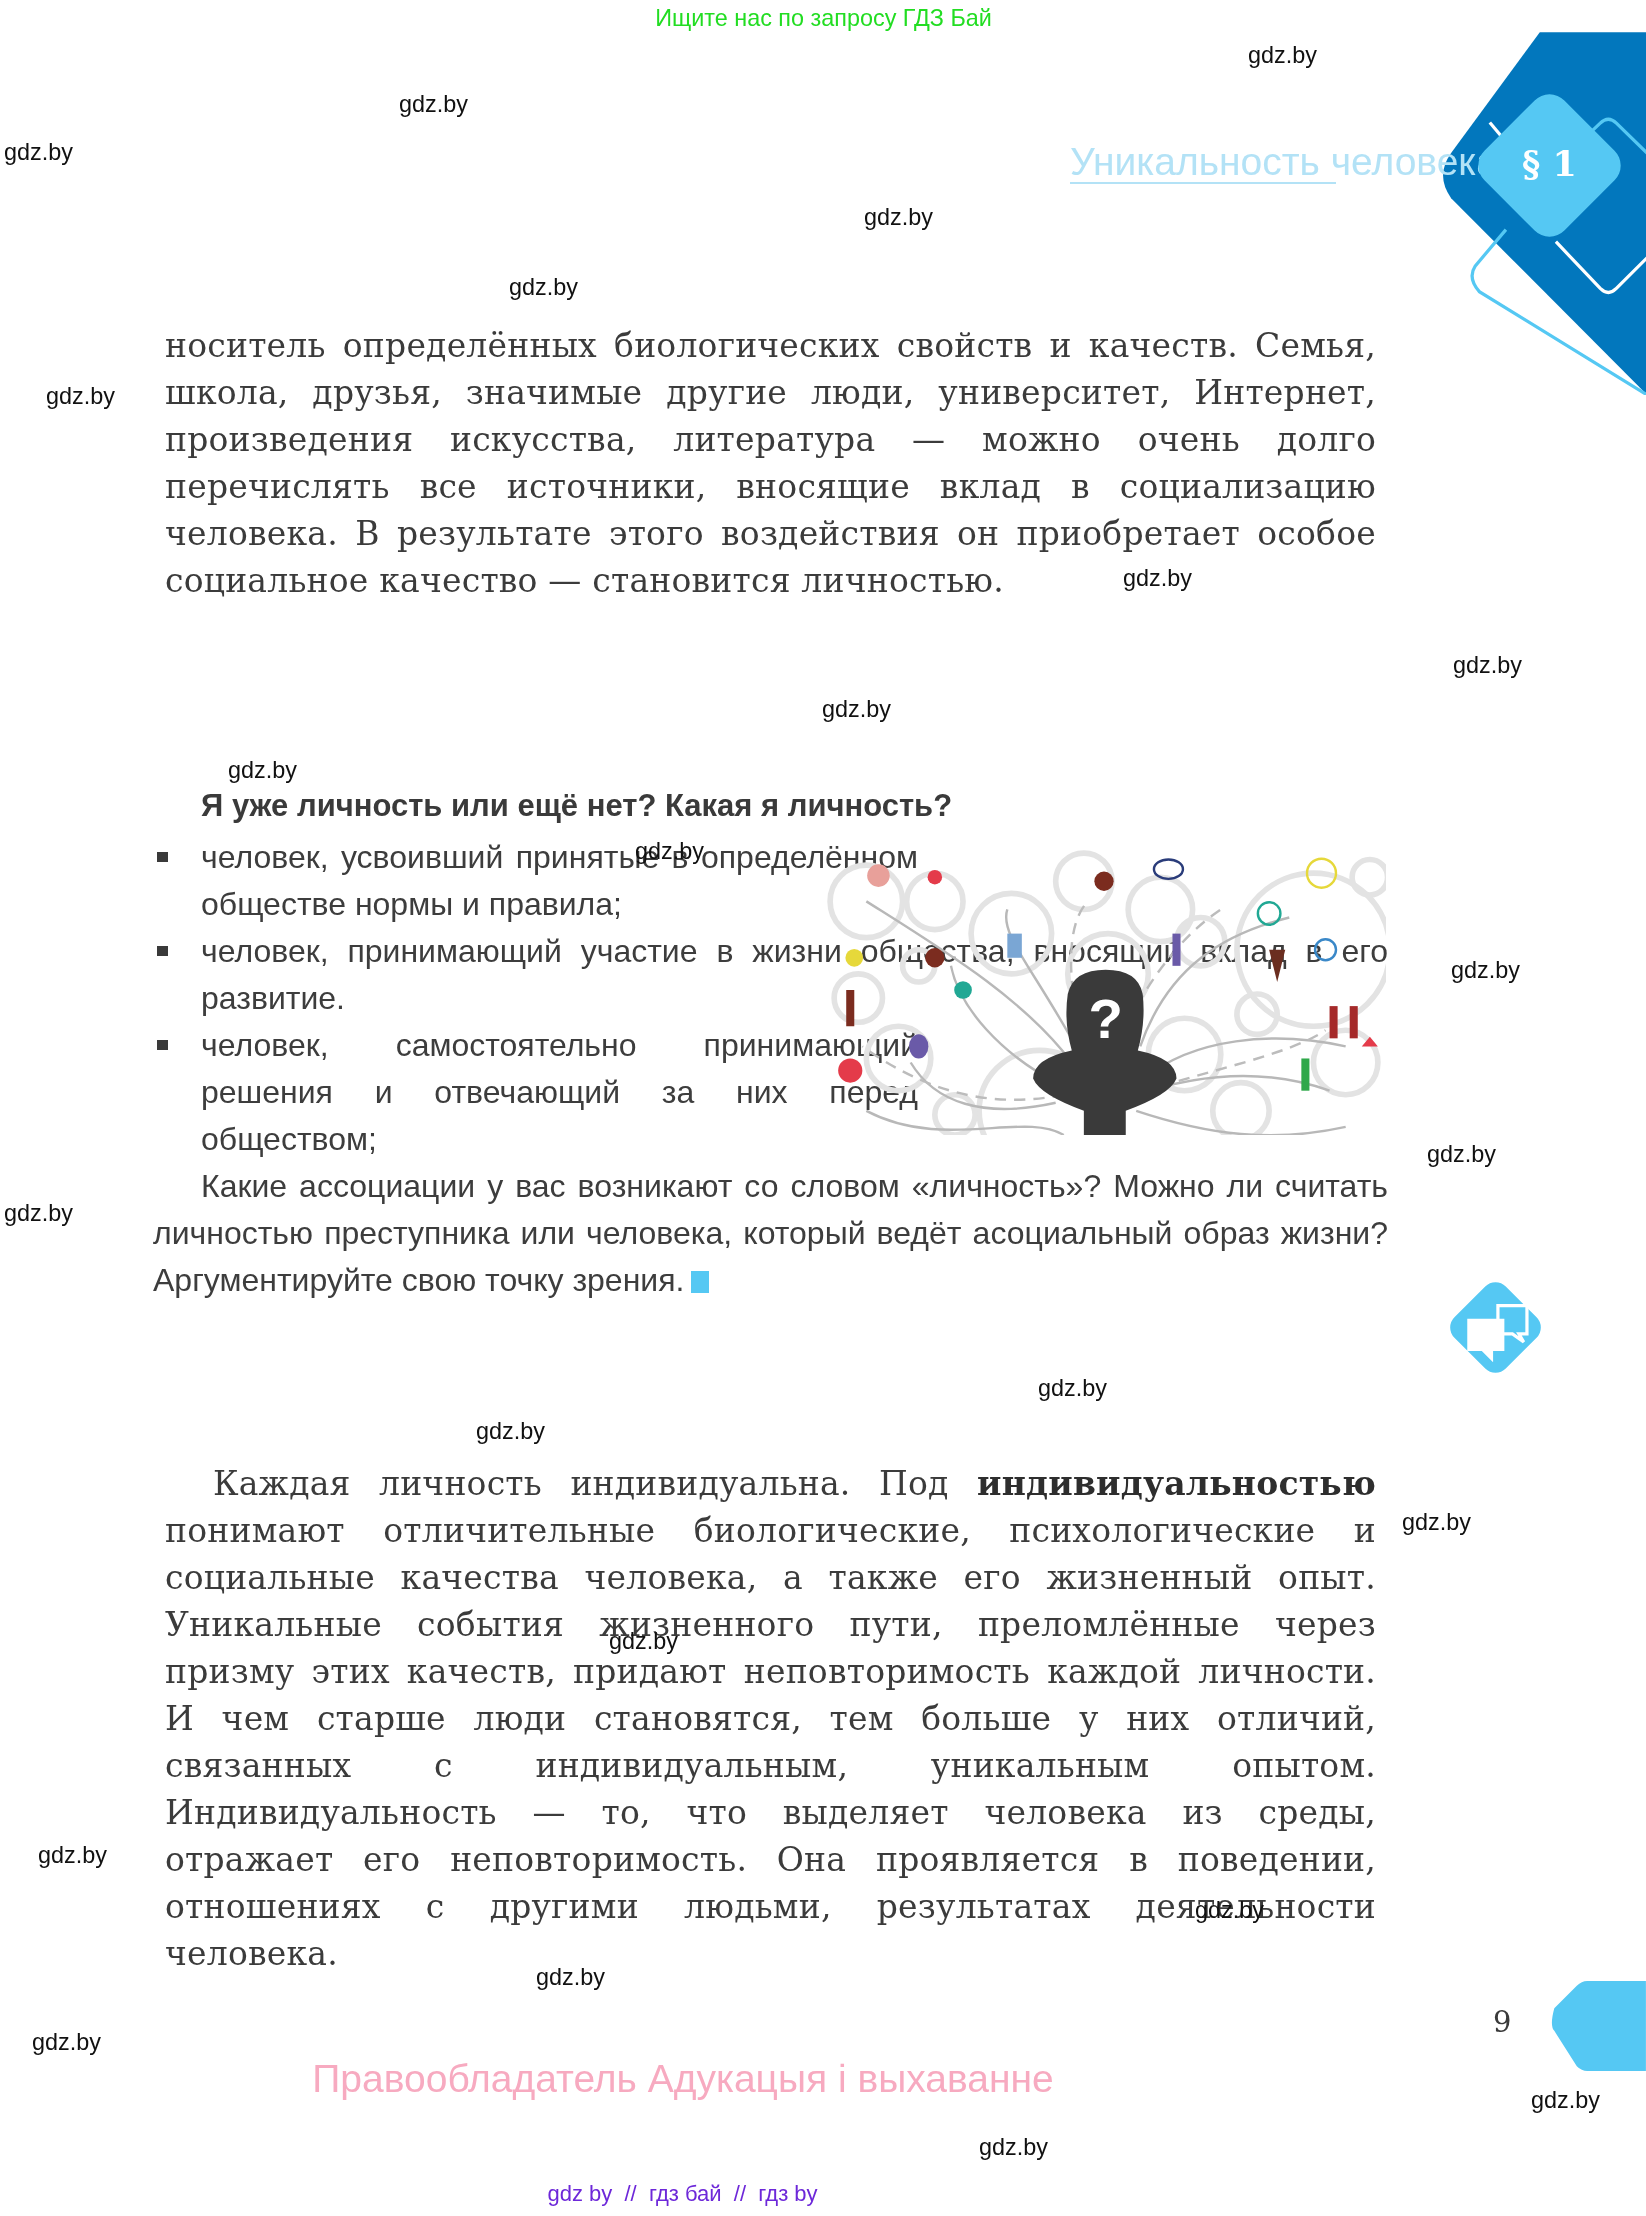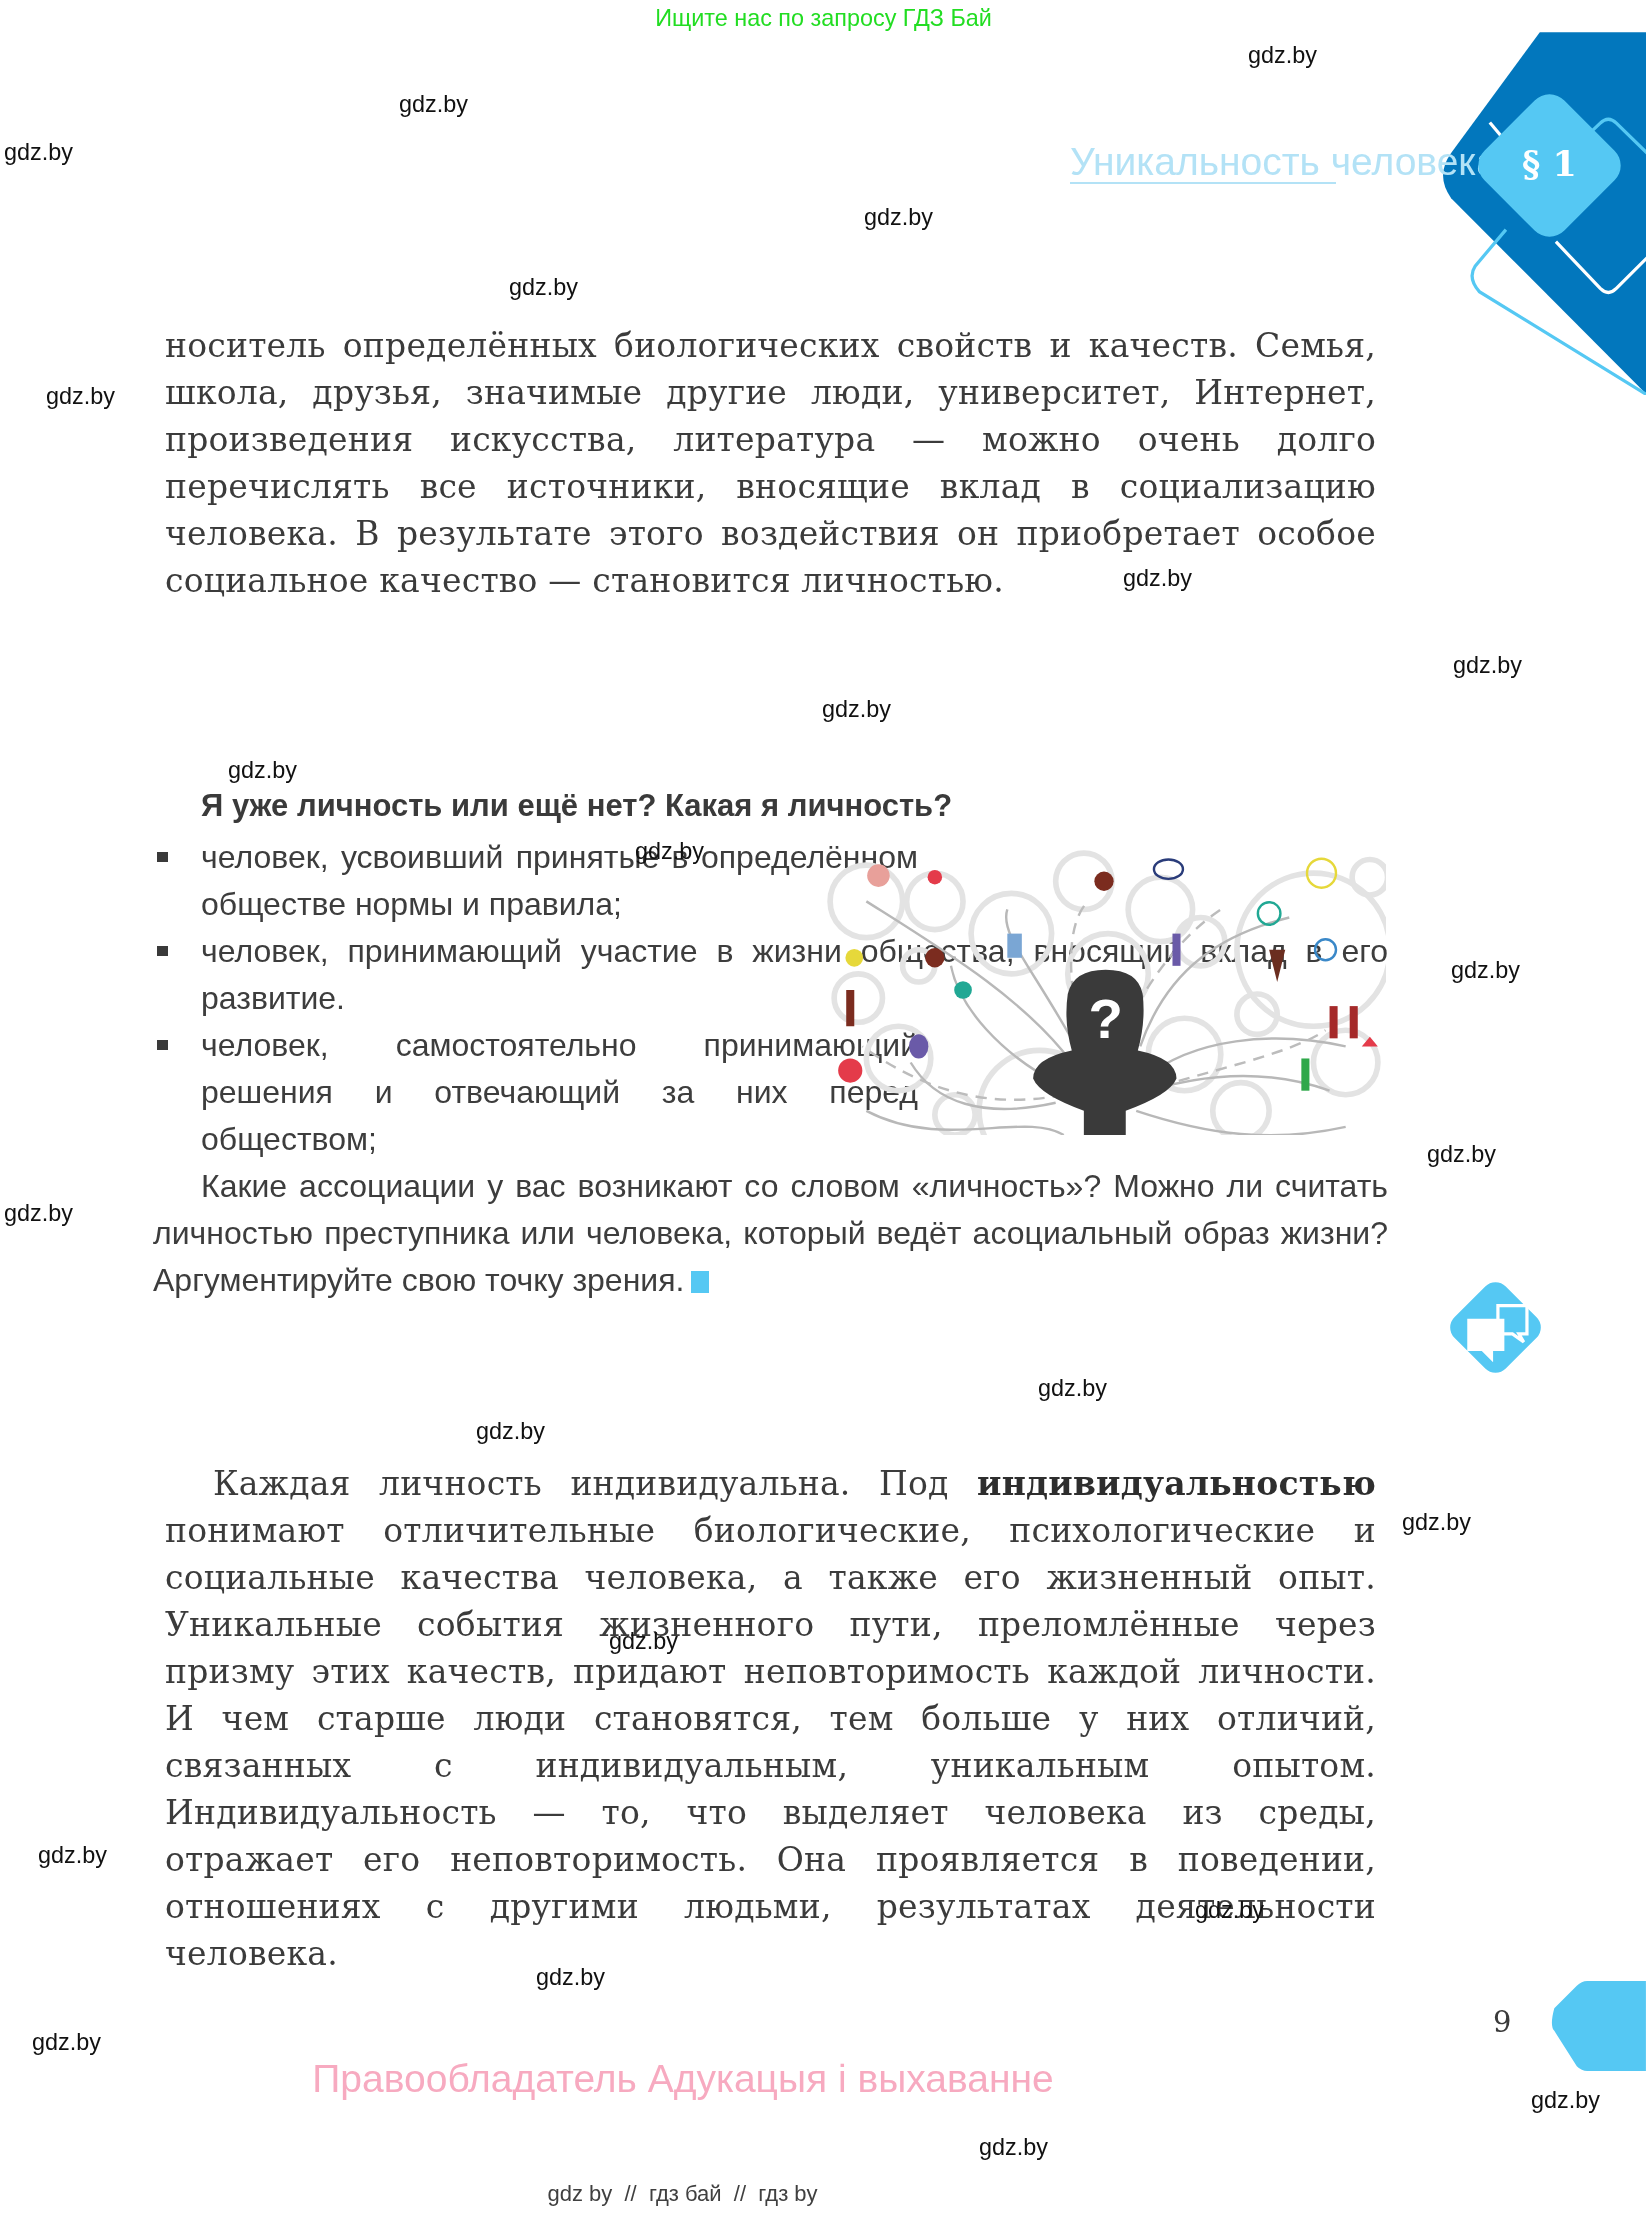--- a/index.html
+++ b/index.html
@@ -59,21 +59,21 @@
   .page-num {
     position:absolute; left:1493px; top:2005px; font-family:"DejaVu Serif", serif;
     font-size:29px; color:#3a3a3a;
   }
   .footer-pink {
     position:absolute; left:0; width:1366px; top:2057px; text-align:center;
     font-family:"Liberation Sans", sans-serif; font-size:39px; color:#f7aac0;
   }
   .footer-links {
     position:absolute; left:0; width:1365px; top:2181px; text-align:center;
-    font-family:"Liberation Sans", sans-serif; font-size:22px; color:#404040; white-space:pre;
+    font-family:"Liberation Sans", sans-serif; font-size:22px; color:#6d28d9; white-space:pre;
   }
   b { font-weight:bold; color:#2e2e2e; }
 </style>
 </head>
 <body>
 
 <div class="top-banner">Ищите нас по запросу ГДЗ Бай</div>
 
 <svg class="abs" style="left:1435px;top:32px" width="212" height="363" viewBox="0 0 263 450">
   <path d="M263 0 L130 0 L20 150 Q0 178 20 206 L263 450 Z" fill="#0277bd"></path>

